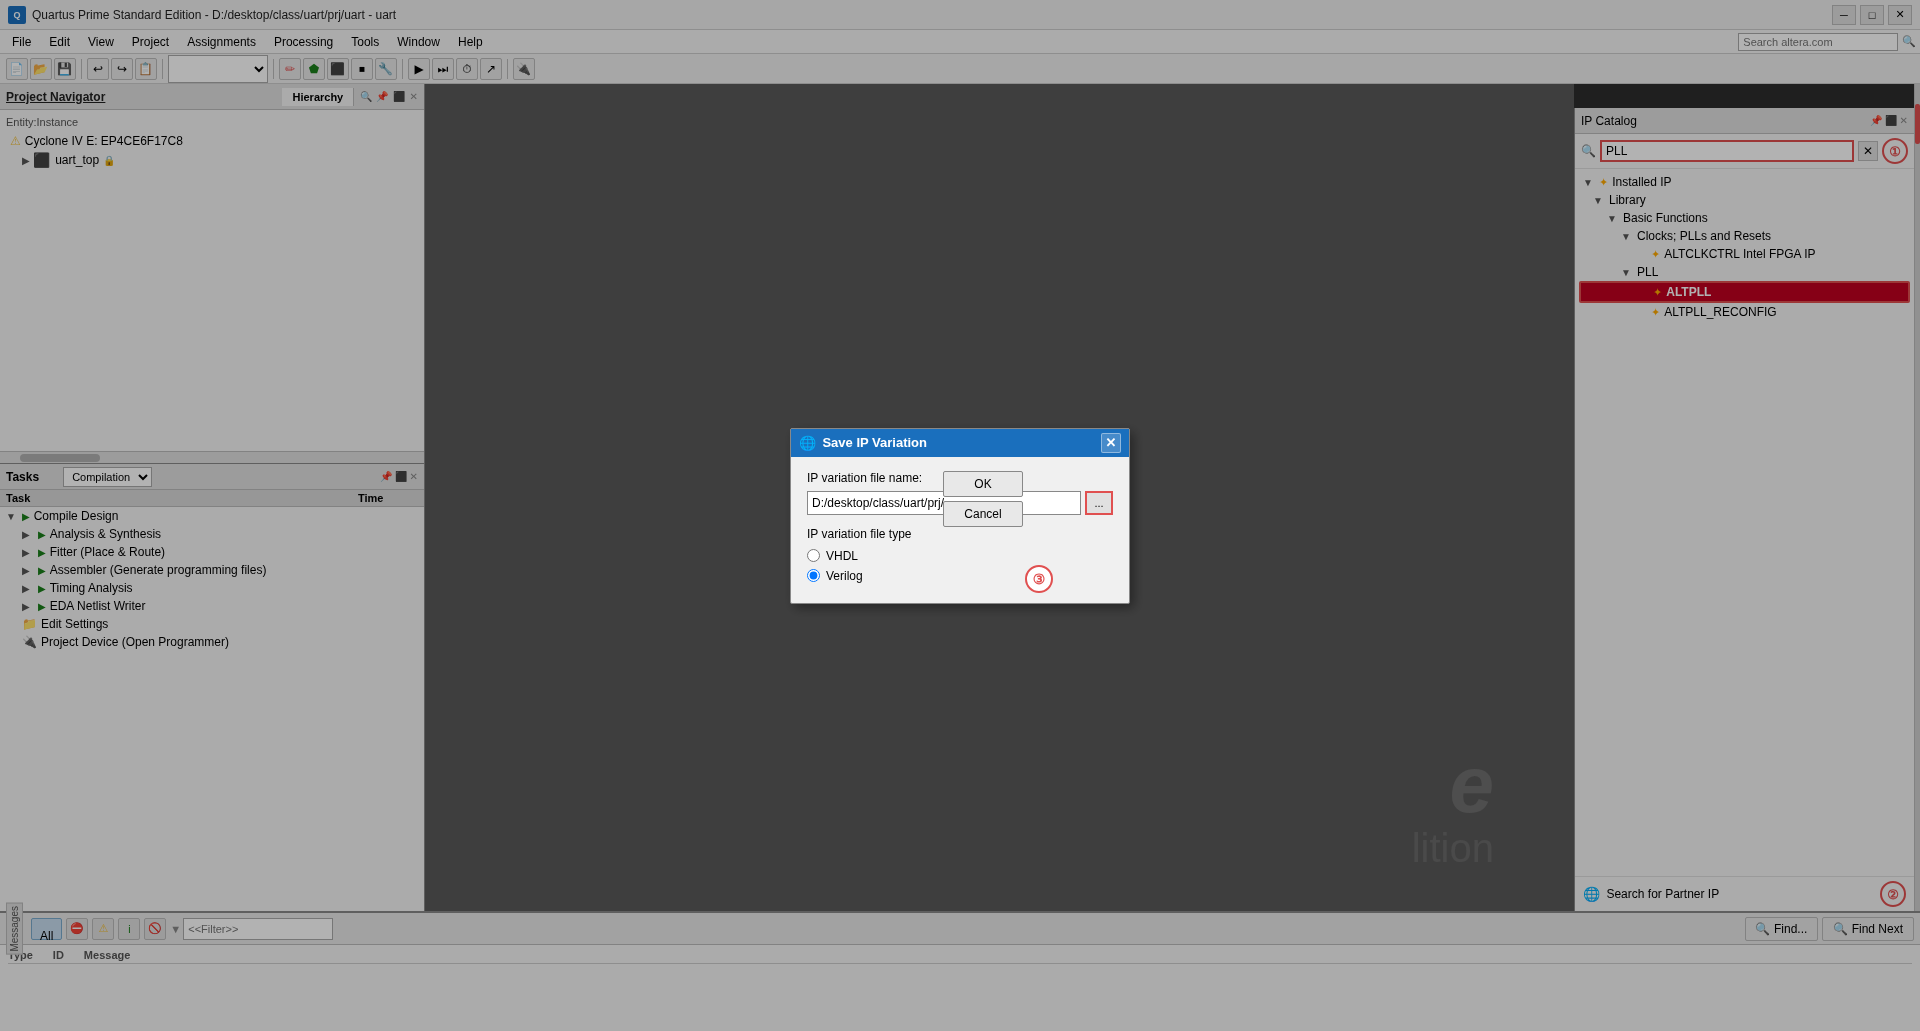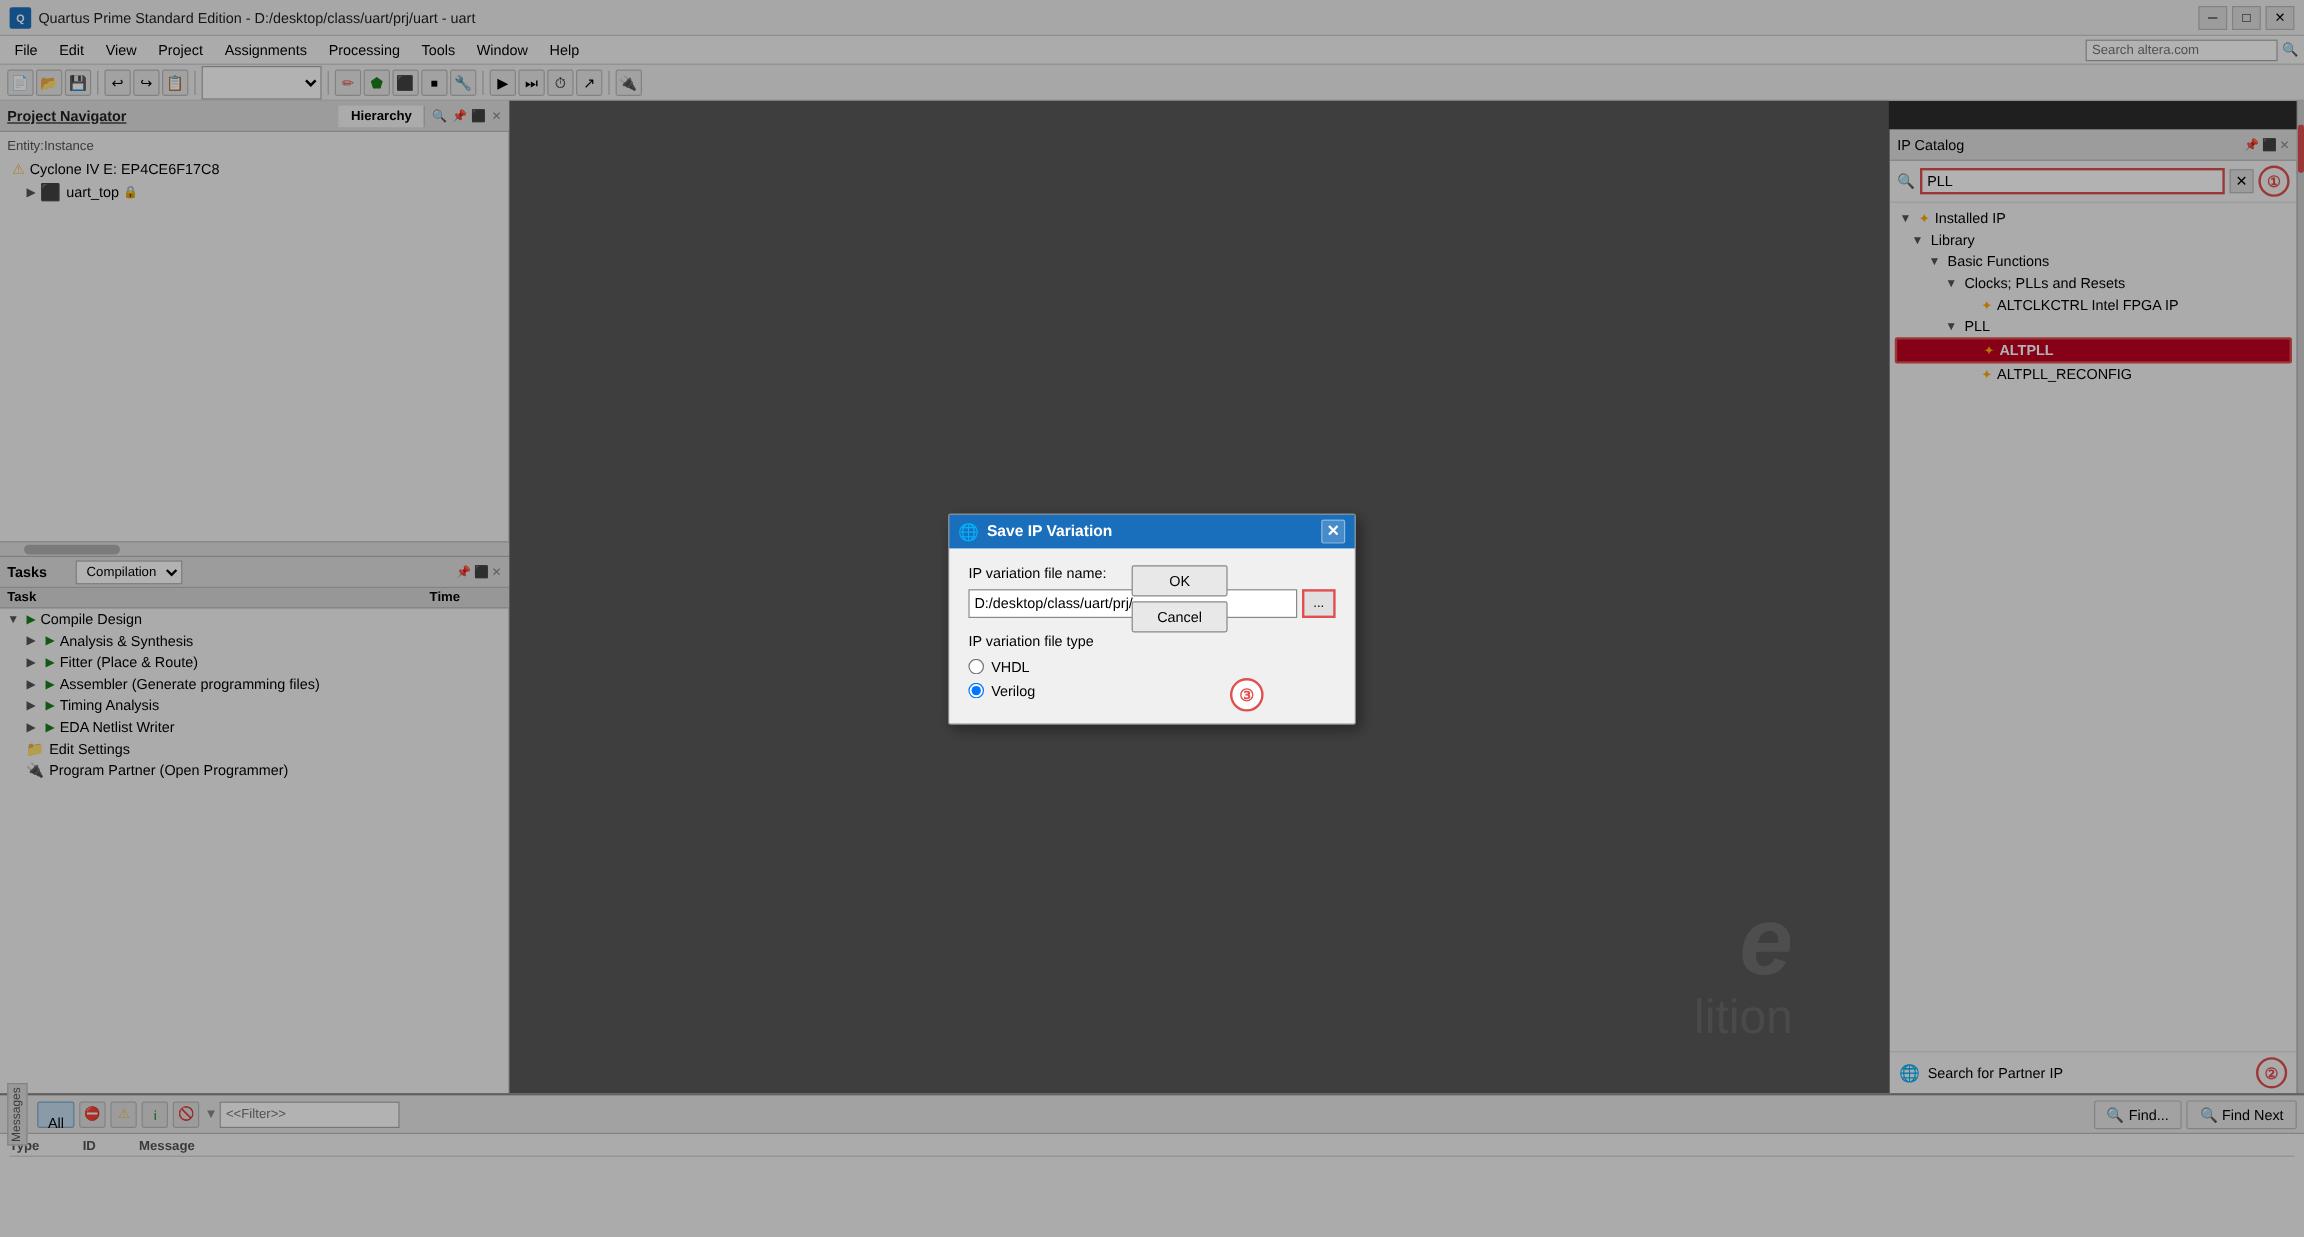--- a/index.html
+++ b/index.html
@@ -326,21 +326,21 @@
       background: #e8e8e8; border: 1px solid #bbb;
       font-size: 12px; cursor: pointer; border-radius: 2px;
     }
 
     .bottom-content {
       flex: 1;
       padding: 4px 8px;
       overflow: auto;
     }
     .msg-header {
-      display: flex; gap: 36px;
+      display: flex; gap: 20px;
       font-size: 11px; font-weight: bold; color: #555;
       border-bottom: 1px solid #ccc;
       padding-bottom: 2px;
     }
 
     
     #modal-overlay {
       position: fixed;
       top: 0; left: 0; right: 0; bottom: 0;
       background: rgba(0,0,0,0.3);
@@ -586,21 +586,21 @@
         <div class="task-row">
           <span class="task-expand"></span>
           <span class="task-folder-icon">📁</span>
           <span class="task-name">Edit Settings</span>
           <span class="task-time"></span>
         </div>
 
         <div class="task-row">
           <span class="task-expand"></span>
           <span class="task-device-icon">🔌</span>
-          <span class="task-name">Program Partner (Open Programmer)</span>
+          <span class="task-name">Project Device (Open Programmer)</span>
           <span class="task-time"></span>
         </div>
       </div>
     </div>
   </div>
 
   <div id="center-area">
     <div class="watermark">e</div>
     <div class="watermark2">lition</div>
   </div>

